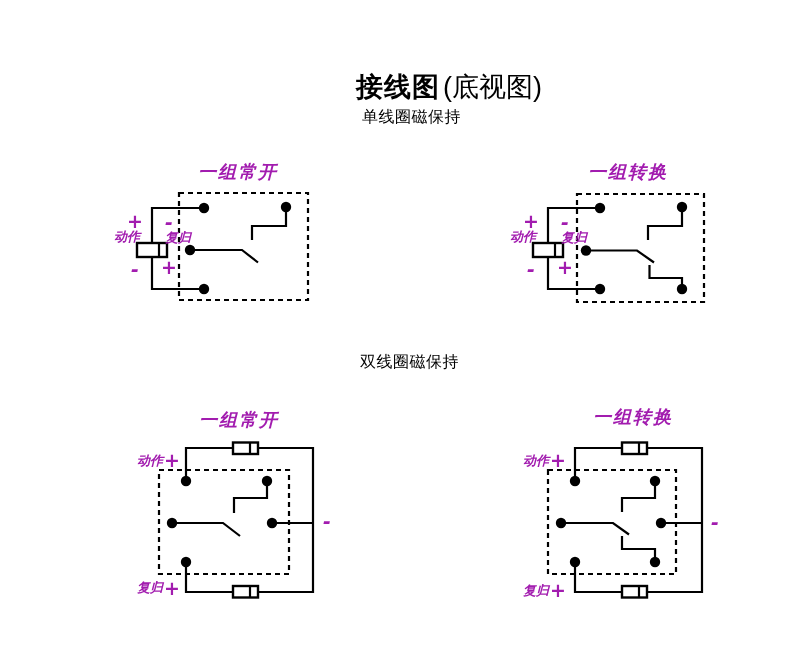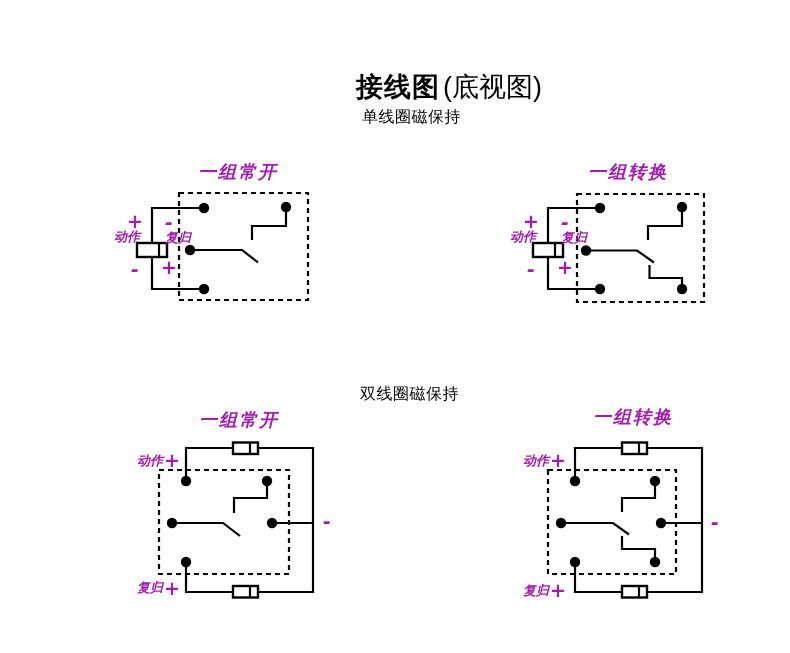--- a/index.html
+++ b/index.html
@@ -120,21 +120,21 @@
   </g>
 </svg>
 
 <div class="main-title">
   <span class="big">接线图</span>
   <span class="small">(底视图)</span>
 </div>
 
 <div class="section-heading" style="left:362px;top:107px;">单线圈磁保持</div>
 
-<div class="section-heading" style="left:360px;top:384px;">双线圈磁保持</div>
+<div class="section-heading" style="left:360px;top:352px;">双线圈磁保持</div>
 
 <div class="lbl diagram-title" style="left:238px;top:172px;">一组常开</div>
 <div class="lbl diagram-title" style="left:628px;top:172px;">一组转换</div>
 <div class="lbl diagram-title" style="left:239px;top:420px;">一组常开</div>
 <div class="lbl diagram-title" style="left:633px;top:417px;">一组转换</div>
 
 <div class="lbl lbl-sign" style="left:135px;top:221px;">+</div>
 <div class="lbl lbl-cn" style="left:127px;top:236px;">动作</div>
 <div class="lbl lbl-sign" style="left:135px;top:269px;">-</div>
 <div class="lbl lbl-sign" style="left:169px;top:222px;">-</div>

